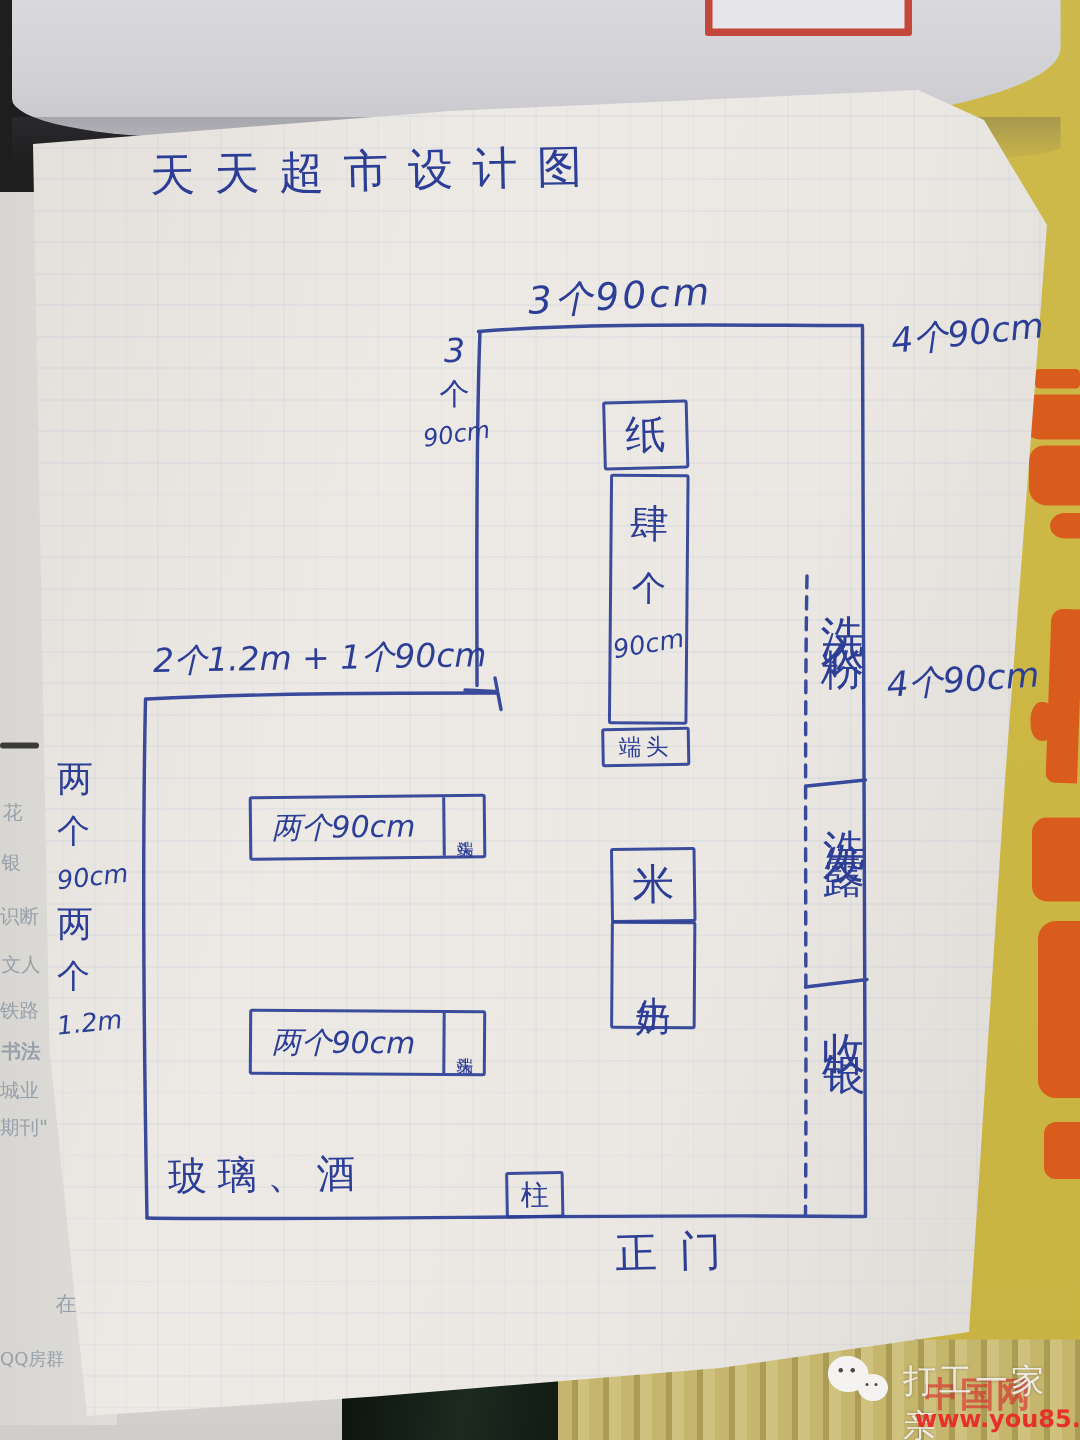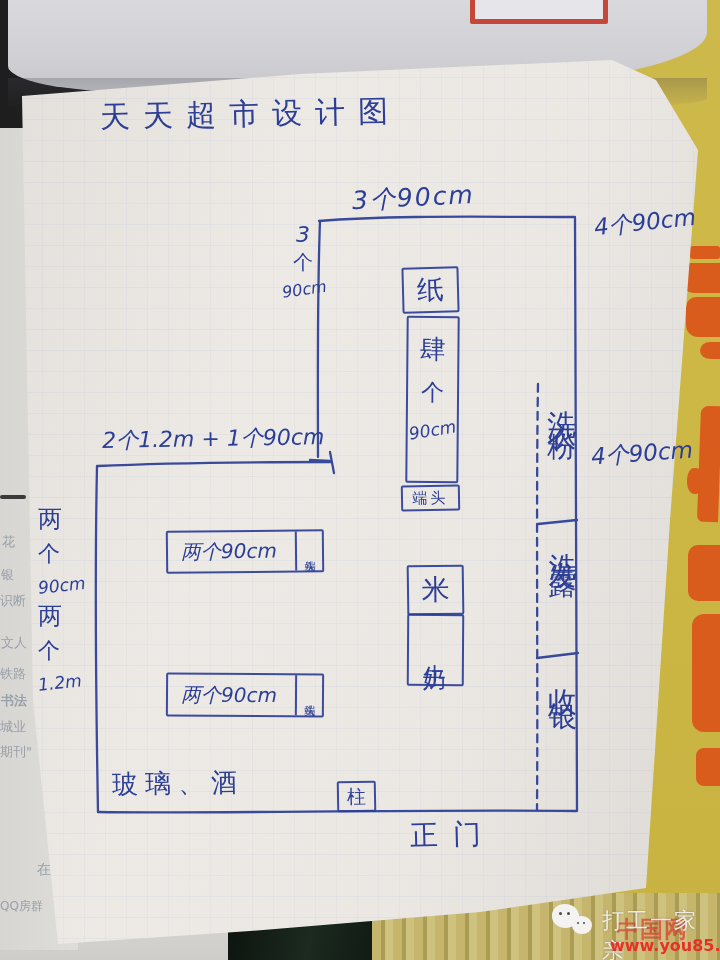--- a/index.html
+++ b/index.html
@@ -43,21 +43,21 @@
   <div class="abs" style="left:696px;top:748px;width:24px;height:38px;background:#d95c1d;border-radius:8px 0 0 8px;"></div>
 
   <div class="abs" style="left:0;top:905px;width:250px;height:55px;background:linear-gradient(180deg,#d9d7d3,#cfcdc9);"></div>
   <div class="abs" style="left:228px;top:893px;width:150px;height:67px;background:linear-gradient(100deg,#0b130e,#1c2a1f 55%,#101a13);"></div>
   <div class="abs stripes" style="left:372px;top:893px;width:348px;height:67px;"></div>
 
   <div class="abs" style="left:0;top:128px;width:78px;height:822px;background:linear-gradient(90deg,#d8d6d2,#dfddd9);">
     <div class="abs" style="left:0;top:367px;width:26px;height:4px;background:#3a3a3a;border-radius:2px;"></div>
     <div class="abs scrap" style="left:2px;top:405px;">花</div>
     <div class="abs scrap" style="left:1px;top:438px;">银</div>
-    <div class="abs scrap" style="left:0;top:464px;">识断</div>
+    <div class="abs scrap" style="left:0;top:474px;">识断</div>
     <div class="abs scrap" style="left:1px;top:506px;">文人</div>
     <div class="abs scrap" style="left:0;top:537px;">铁路</div>
     <div class="abs scrap" style="left:1px;top:564px;font-weight:bold;">书法</div>
     <div class="abs scrap" style="left:0;top:590px;">城业</div>
     <div class="abs scrap" style="left:0;top:615px;">期刊"</div>
     <div class="abs scrap" style="left:1px;top:733px;font-size:14px;padding-left:36px;">在人</div>
     <div class="abs scrap" style="left:0;top:770px;font-size:12px;">QQ房群</div>
   </div>
 
   <div class="abs" style="left:8px;top:0;width:699px;height:92px;background:linear-gradient(180deg,#d9d9dd,#d1d1d5 60%,#c7c7cb);border-radius:0 0 46% 18%/0 0 60px 26px;">

